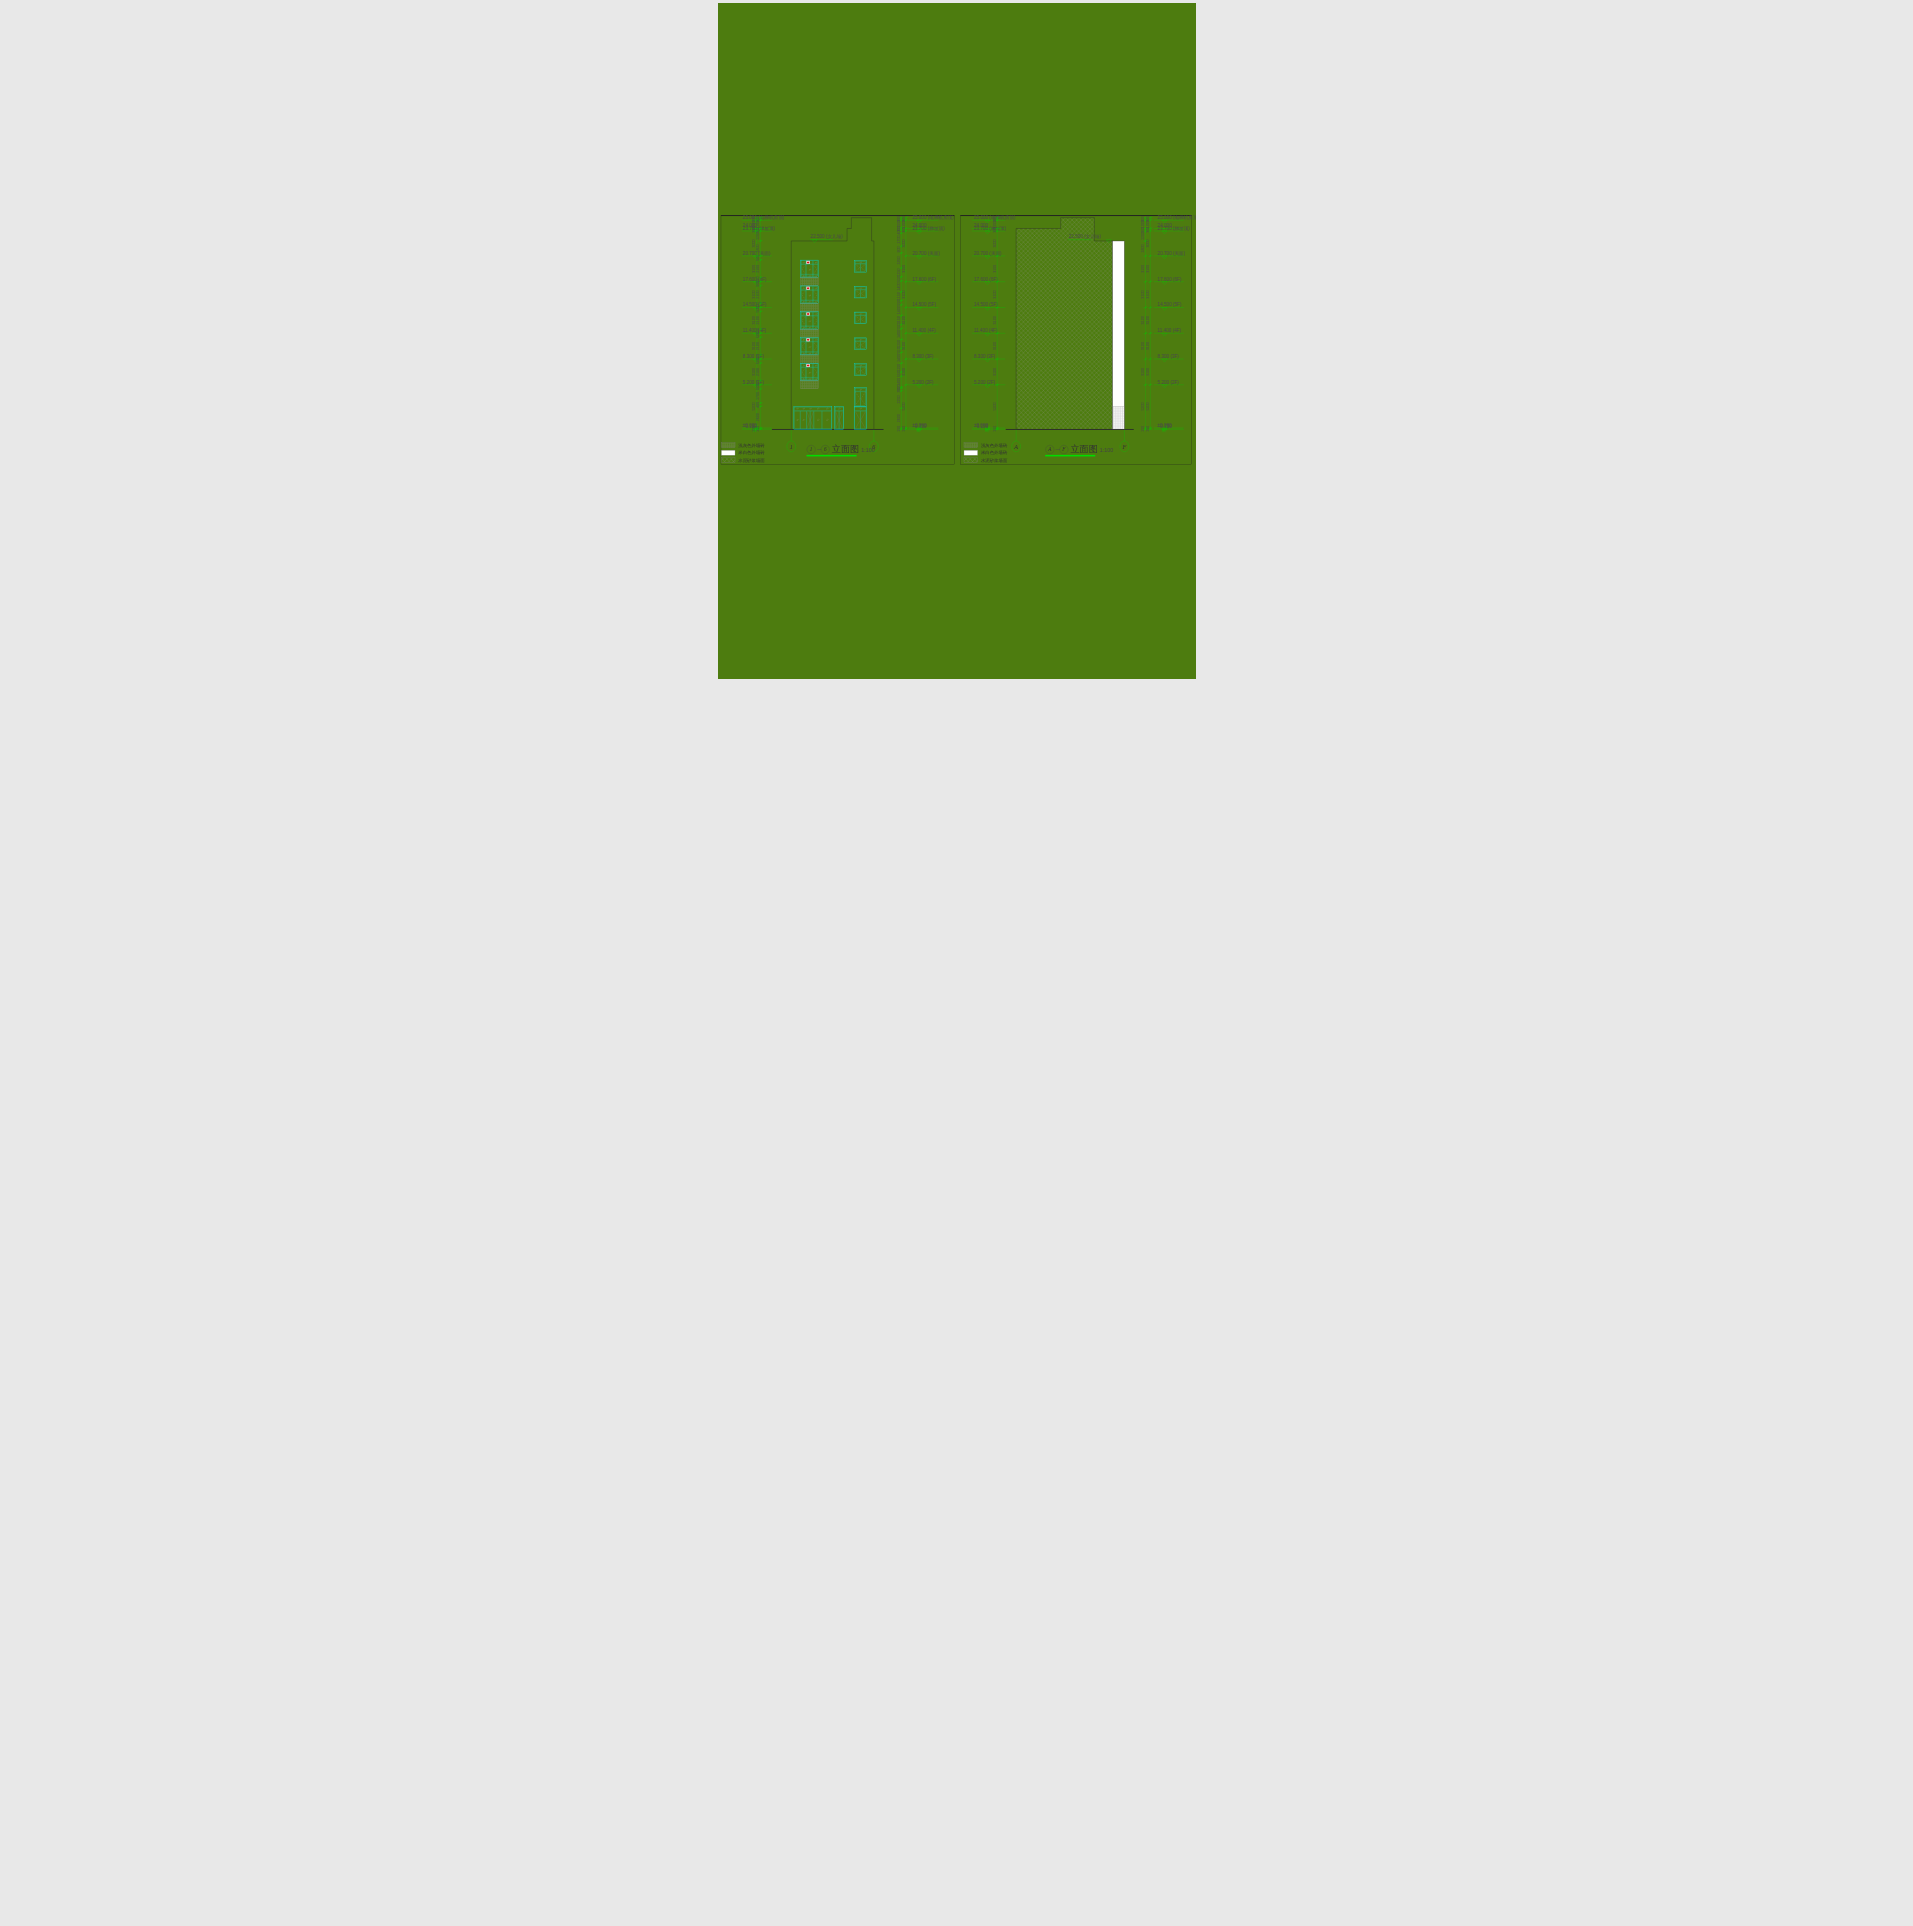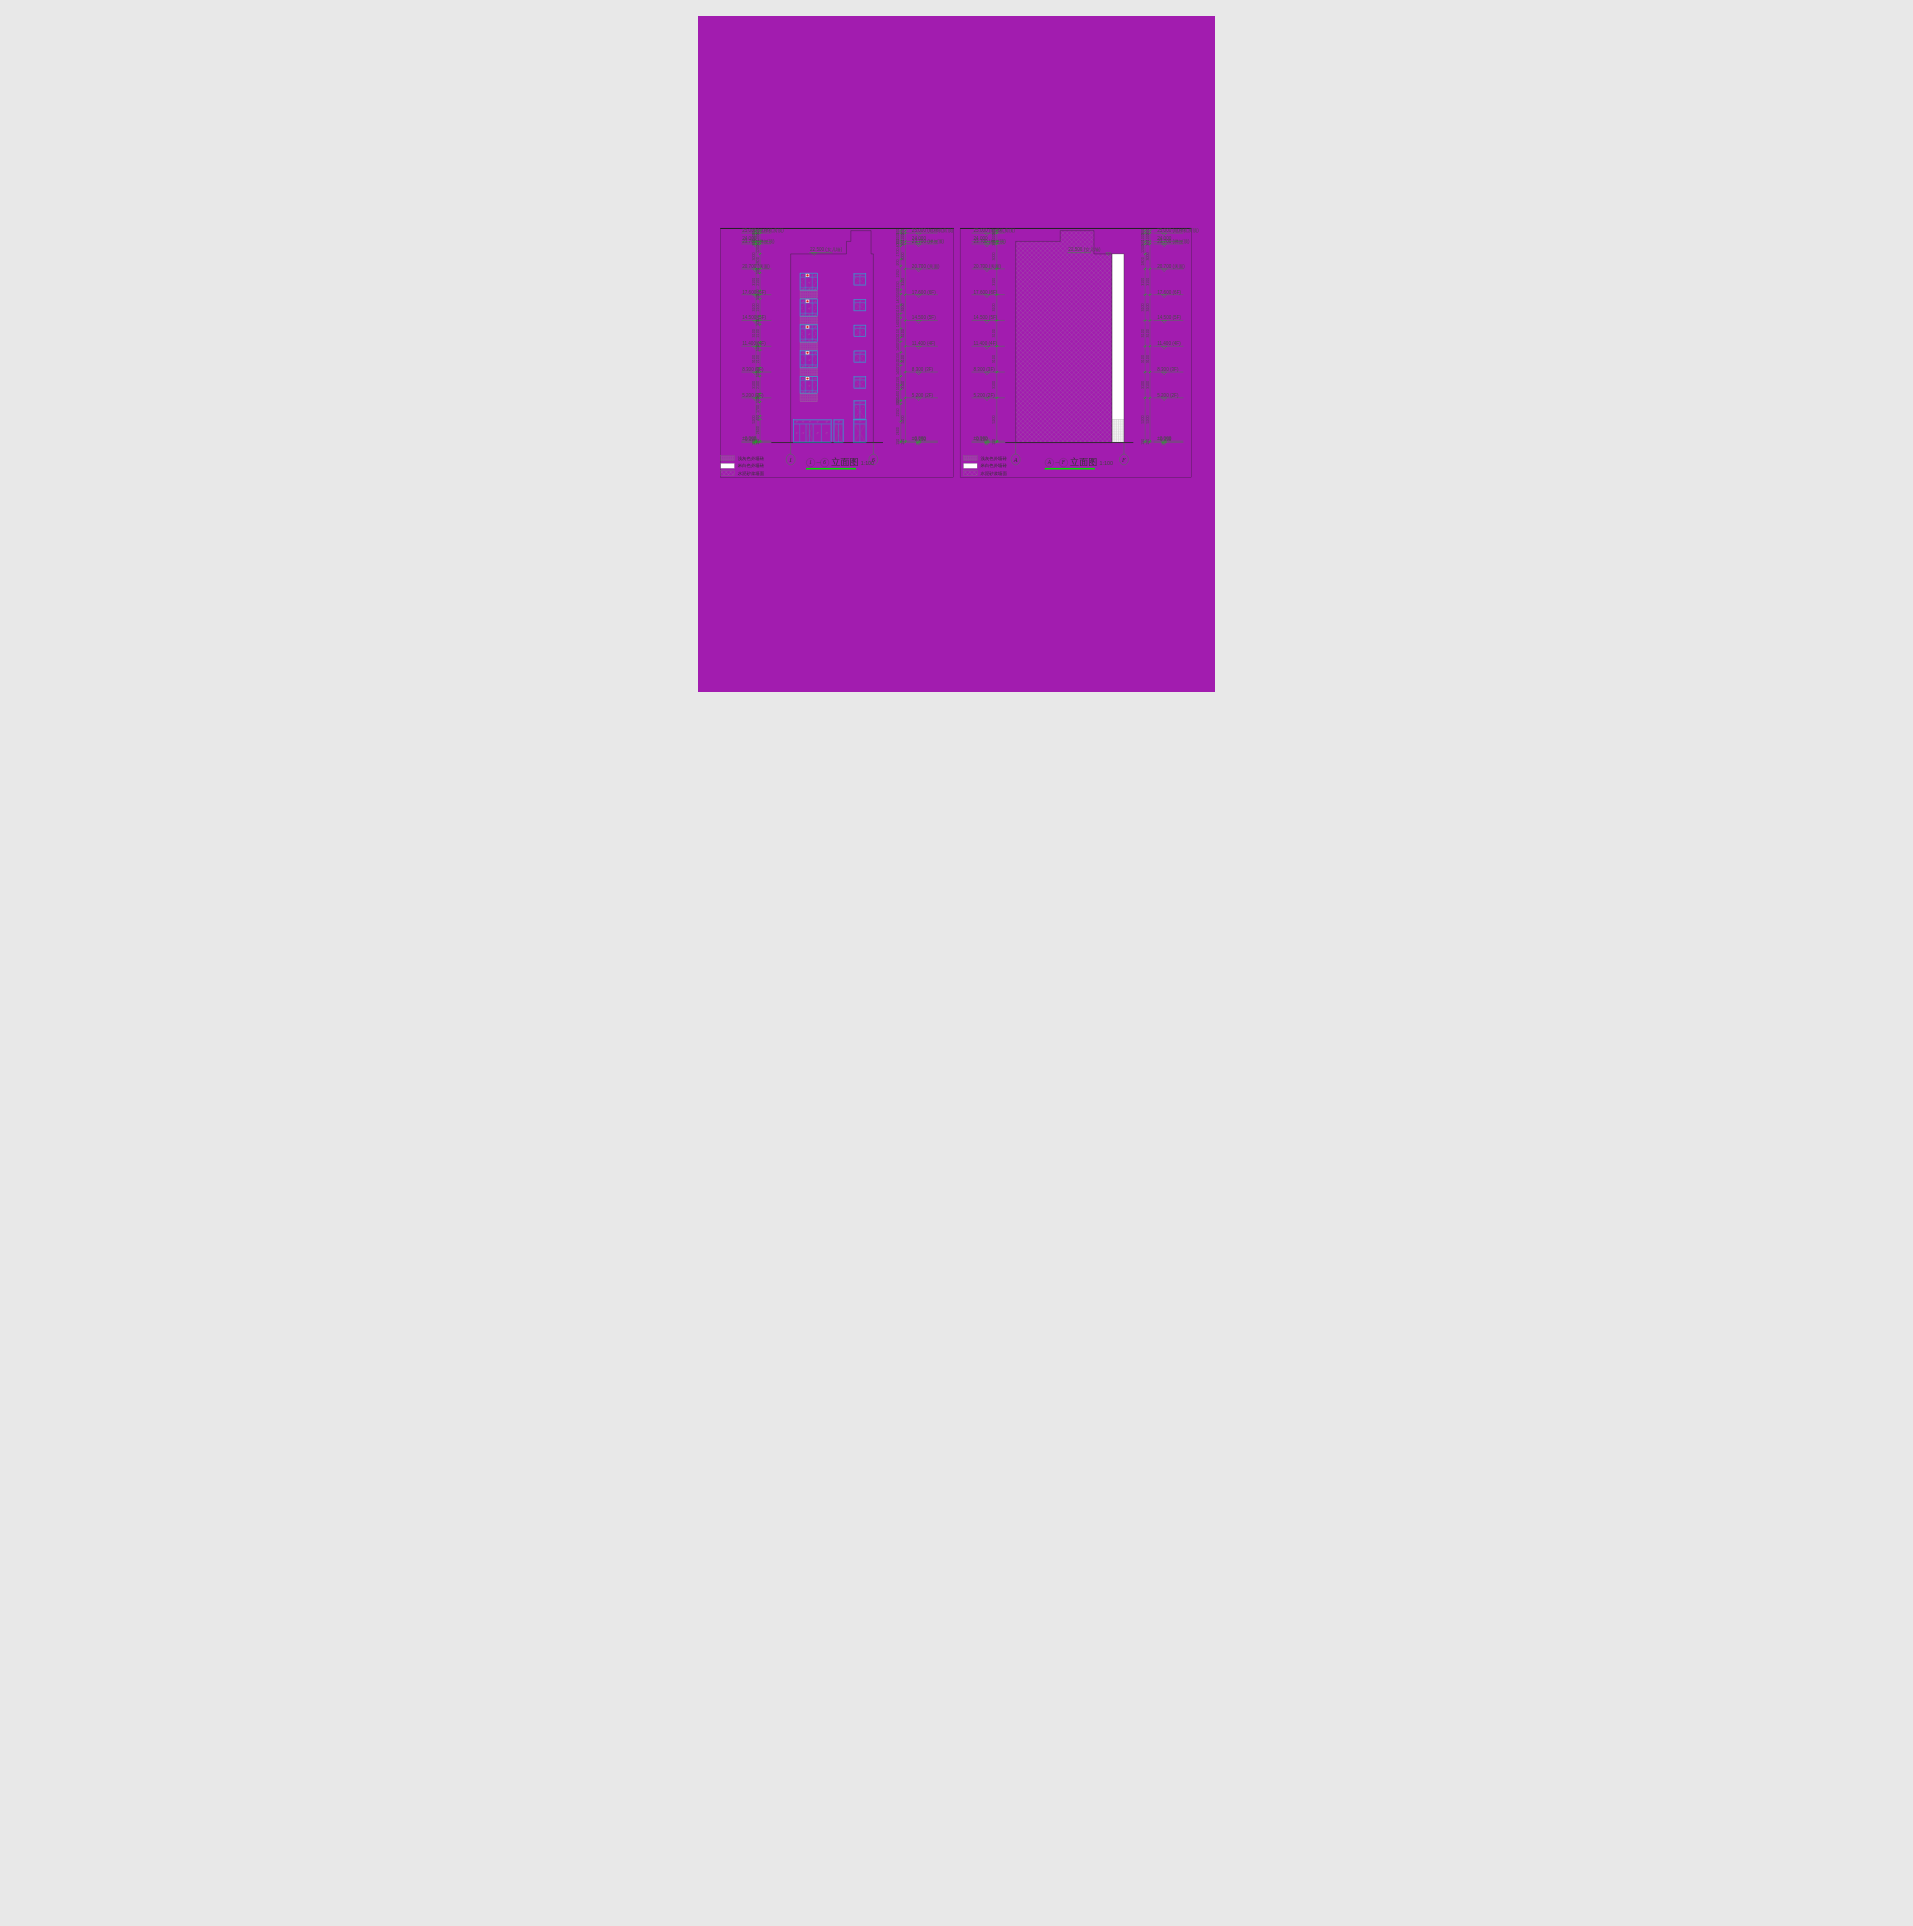--- a/index.html
+++ b/index.html
@@ -1,16 +1,16 @@
 <!DOCTYPE html>
 <html style="font-size:6.2px"><head>
 <meta charset="utf-8">
 <style>
   html,body{margin:0;padding:0;background:#e8e8e8;font-family:"Liberation Sans",sans-serif;}
-  .sheet{position:relative;width:478px;height:676px;background:#a21caf;margin:16px auto;overflow:hidden;padding-left:39px;}
+  .sheet{position:relative;width:478px;height:676px;background:#4d7c0f;margin:3px auto;overflow:hidden;}
   .sheet svg{position:absolute;left:0;top:0;width:100%;height:100%;}
   text{font-family:"Liberation Sans",sans-serif;}
   .serifnum{font-family:"Liberation Serif",serif;font-style:italic;}
 </style>
 </head>
 <body>
 
 <div class="sheet">
   <svg id="cad" viewBox="0 0 4967 7021" preserveAspectRatio="xMidYMid meet">
     <defs>

